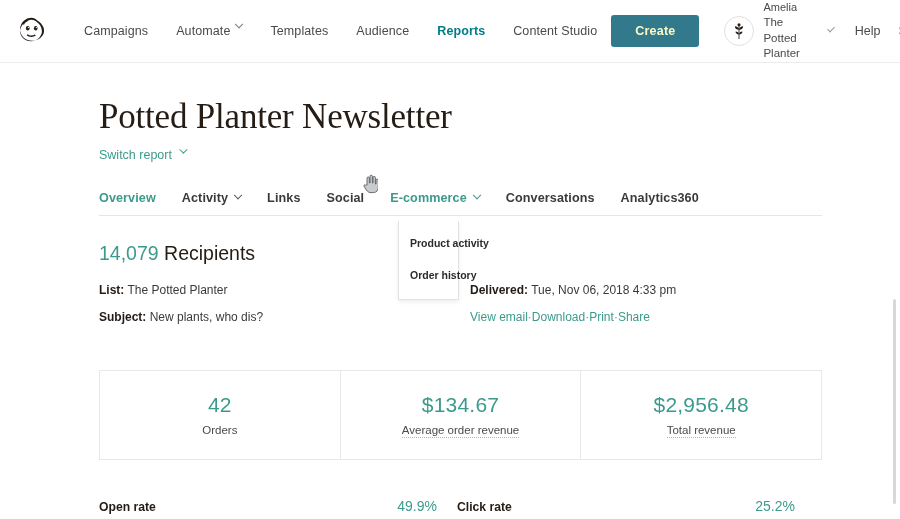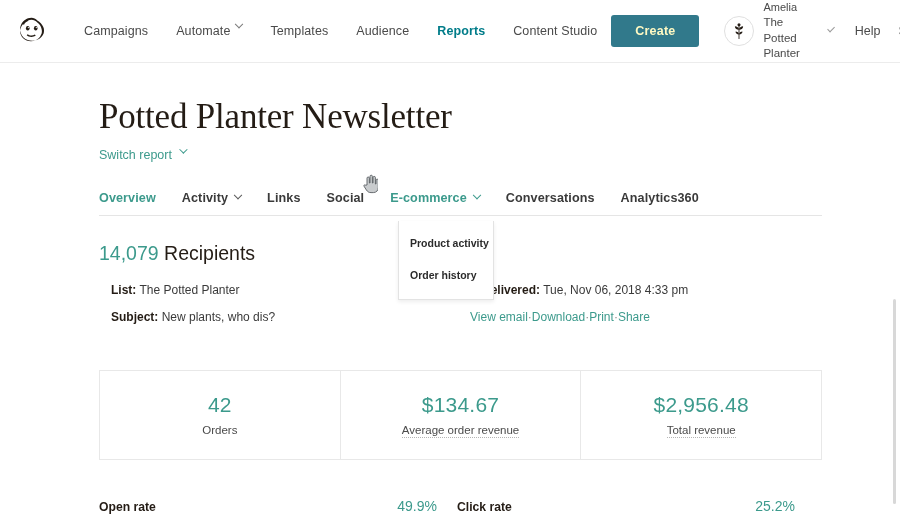--- a/index.html
+++ b/index.html
@@ -170,21 +170,21 @@
   .tab.active { color: #3c9a8c; }
   .tab.teal { color: #3c9a8c; }
   .tab .caret { border-color: #5a5a5a; }
   .tab.teal .caret { border-right-color: #3c9a8c; border-bottom-color: #3c9a8c; }
 
   
   .dropdown {
     position: absolute;
     left: 299px;
     top: 30px;
-    width: 96px;
+    width: 61px;
     background: #fff;
     border: 1px solid #e3e3e3;
     border-top: none;
     box-shadow: 0 2px 4px rgba(0,0,0,.07);
     z-index: 20;
     padding: 6px 0 8px 0;
   }
   .dropdown-item {
     font-size: 10.5px;
     font-weight: 700;
@@ -218,21 +218,21 @@
     width: 723px;
   }
   .meta-col { width: 371px; }
   .meta-col.right { width: 352px; }
   .meta-line {
     font-size: 12px;
     color: #3a3a3a;
     margin-bottom: 11px;
     line-height: 1.3;
   }
-  .meta-line b { font-weight: 700; color: #241c15; margin-left: 12px; }
+  .meta-line b { font-weight: 700; color: #241c15; }
   .meta-links { font-size: 12px; color: #3c9a8c; }
   .meta-links a { color: #3c9a8c; text-decoration: none; cursor: pointer; }
   .sep { color: #888; }
 
   
   .stats {
     margin-top: 34px;
     width: 723px;
     border: 1px solid #e8e8e8;
     display: flex;

